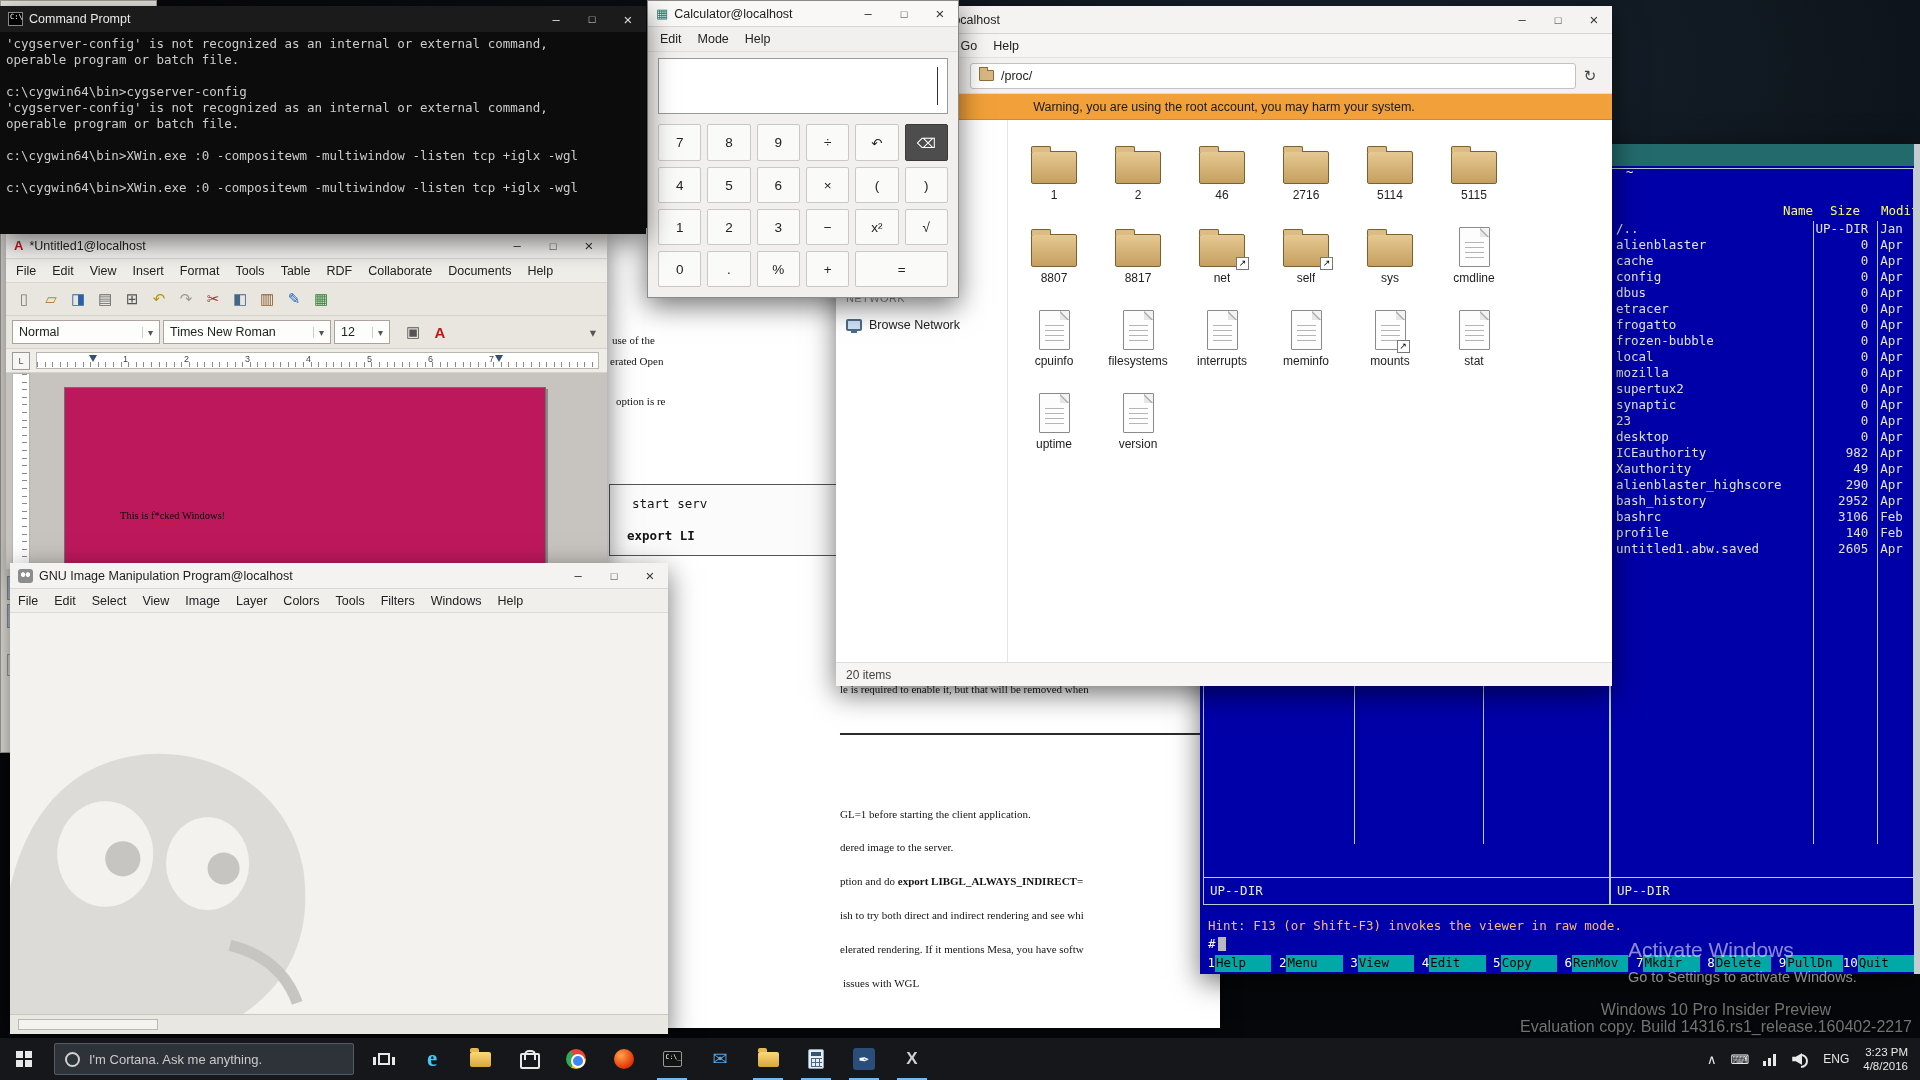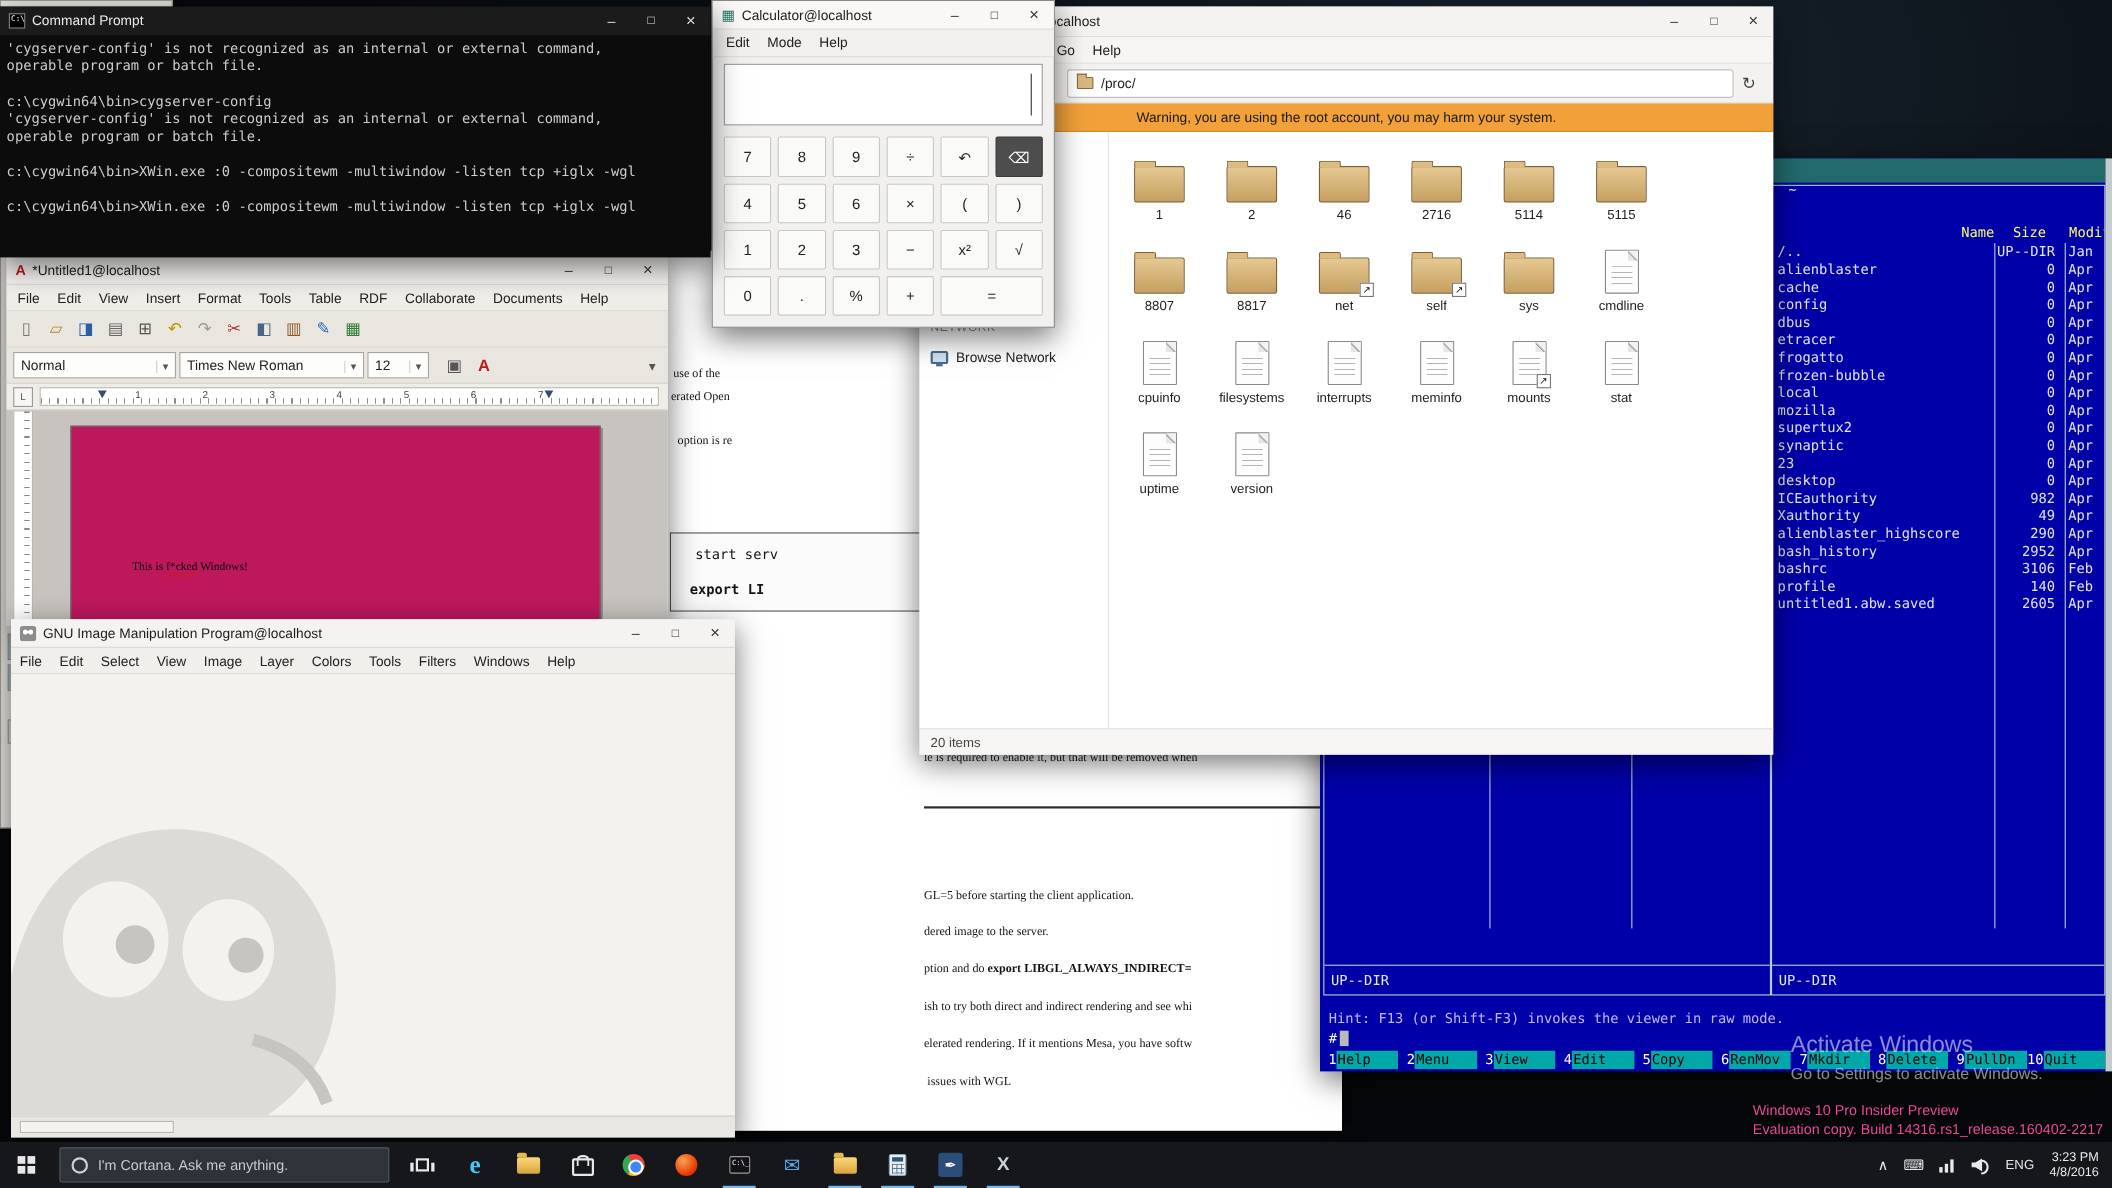--- a/index.html
+++ b/index.html
@@ -33,21 +33,21 @@
 .h-size{position:absolute;left:202px;width:64px;text-align:center}
 .h-time{position:absolute;left:270px;width:40px;overflow:hidden;white-space:nowrap}
 .mc-rows{position:absolute;left:1px;right:1px;top:52px;bottom:60px;overflow:hidden}
 .mc-row{display:flex;height:16px;line-height:16px;white-space:nowrap}
 .mr-name{width:200px;padding-left:4px;overflow:hidden}
 .mr-size{width:58px;text-align:right}
 .mr-date{padding-left:12px;width:44px;overflow:hidden}
 .mc-sep{position:absolute;top:16px;bottom:60px;width:1px;background:#b9cdcd}
 .mc-status-sep{position:absolute;left:0;right:0;bottom:26px;height:1px;background:#b9cdcd}
 .mc-status{position:absolute;left:6px;bottom:6px;color:#e8e8e8}
-.mc-hint{position:absolute;left:8px;top:774px;color:#c4b5fd;white-space:nowrap}
+.mc-hint{position:absolute;left:8px;top:774px;color:#fdba74;white-space:nowrap}
 .mc-cmdline{position:absolute;left:8px;top:792px;color:#fff;display:flex;align-items:center}
 .mc-cursor{display:inline-block;width:8px;height:14px;background:#b9b9b9;margin-left:2px}
 .mc-fkeys{position:absolute;left:0;top:811px;width:714px;height:17px;display:flex}
 .fkey{flex:1;display:flex;overflow:hidden}
 .fk-num{width:15px;text-align:right;color:#fff}
 .fk-label{flex:1;background:#00a8a8;color:#000;padding-left:1px;white-space:nowrap}
 #mc-scroll{position:absolute;left:1914px;top:144px;width:6px;height:830px;background:#c5ccd0;z-index:2}
 
 
 #abiword{left:6px;top:233px;width:601px;height:336px;background:#efede8;z-index:3}
@@ -166,21 +166,21 @@
 #cmdwin .ttl{color:#e8e8e8}
 #cmdwin .wbtn{color:#ddd}
 .cmd-ico{width:15px;height:14px;background:#000;border:1px solid #888;font:7px "DejaVu Sans Mono",monospace;color:#fff;padding-left:1px;flex:none}
 .cmd-body{padding:4px 6px;flex:1;overflow:hidden}
 .tline{height:16px;white-space:pre;font:12.5px/16px "DejaVu Sans Mono",monospace;color:#cccccc}
 
 
 .watermark{position:absolute;left:1628px;top:938px;z-index:30;color:rgba(250,250,250,.55);pointer-events:none}
 .wm1{font-size:21px}
 .wm2{font-size:14.5px;margin-top:7px}
-.buildtext{position:absolute;right:8px;top:1001px;z-index:30;text-align:left;color:#ec4899;font-size:13px;line-height:17px;text-shadow:0 1px 2px rgba(0,0,0,.8)}
+.buildtext{position:absolute;right:8px;top:1001px;z-index:30;text-align:center;color:#737373;font-size:16px;line-height:17px;text-shadow:0 1px 2px rgba(0,0,0,.8)}
 
 
 .taskbar{position:absolute;left:0;top:1038px;width:1920px;height:42px;background:#15171b;z-index:40;display:flex;align-items:center}
 .tb-start{width:48px;height:42px;display:flex;align-items:center;justify-content:center}
 .winlogo{width:16px;height:16px;background-image:linear-gradient(#e8e8e8,#e8e8e8),linear-gradient(#e8e8e8,#e8e8e8),linear-gradient(#e8e8e8,#e8e8e8),linear-gradient(#e8e8e8,#e8e8e8);background-size:7px 7px;background-position:0 0,9px 0,0 9px,9px 9px;background-repeat:no-repeat}
 .tb-search{width:300px;height:32px;margin:0 6px;background:#2e333a;border:1px solid #545a63;border-radius:2px;display:flex;align-items:center;gap:9px;padding:0 10px;color:#c9c9c9;font-size:13px;white-space:nowrap;overflow:hidden}
 .cortana-ring{width:15px;height:15px;border:2px solid #cfcfcf;border-radius:50%;flex:none}
 .tb-icons{display:flex;height:42px}
 .tb-cell{position:relative;width:48px;height:42px;display:flex;align-items:center;justify-content:center}
 .tb-cell .g{position:relative;z-index:1}
@@ -229,21 +229,21 @@
       <div class="frag" style="left:10px;top:127px"><span>erated Open</span><b></b></div>
 
       <div class="frag" style="left:16px;top:167px"><span>option is re</span><b></b></div>
 
       <div class="frag" style="left:32px;top:268px;font-family:'DejaVu Sans Mono',monospace;font-size:12.5px"><span>start serv</span><b></b></div>
 
       <div class="frag" style="left:27px;top:300px;font-family:'DejaVu Sans Mono',monospace;font-size:12.5px"><span></span><b>export LI</b></div>
 
       <div class="frag" style="left:240px;top:455px"><span>le is required to enable it, but that will be removed when</span><b></b></div>
 
-      <div class="frag" style="left:240px;top:580px"><span>GL=5 before starting the client application.</span><b></b></div>
+      <div class="frag" style="left:240px;top:580px"><span>GL=1 before starting the client application.</span><b></b></div>
 
       <div class="frag" style="left:240px;top:613px"><span>dered image to the server.</span><b></b></div>
 
       <div class="frag" style="left:240px;top:647px"><span>ption and do </span><b>export LIBGL_ALWAYS_INDIRECT=</b></div>
 
       <div class="frag" style="left:240px;top:681px"><span>ish to try both direct and indirect rendering and see whi</span><b></b></div>
 
       <div class="frag" style="left:240px;top:715px"><span>elerated rendering. If it mentions Mesa, you have softw</span><b></b></div>
 
       <div class="frag" style="left:243px;top:749px"><span>issues with WGL</span><b></b></div>

